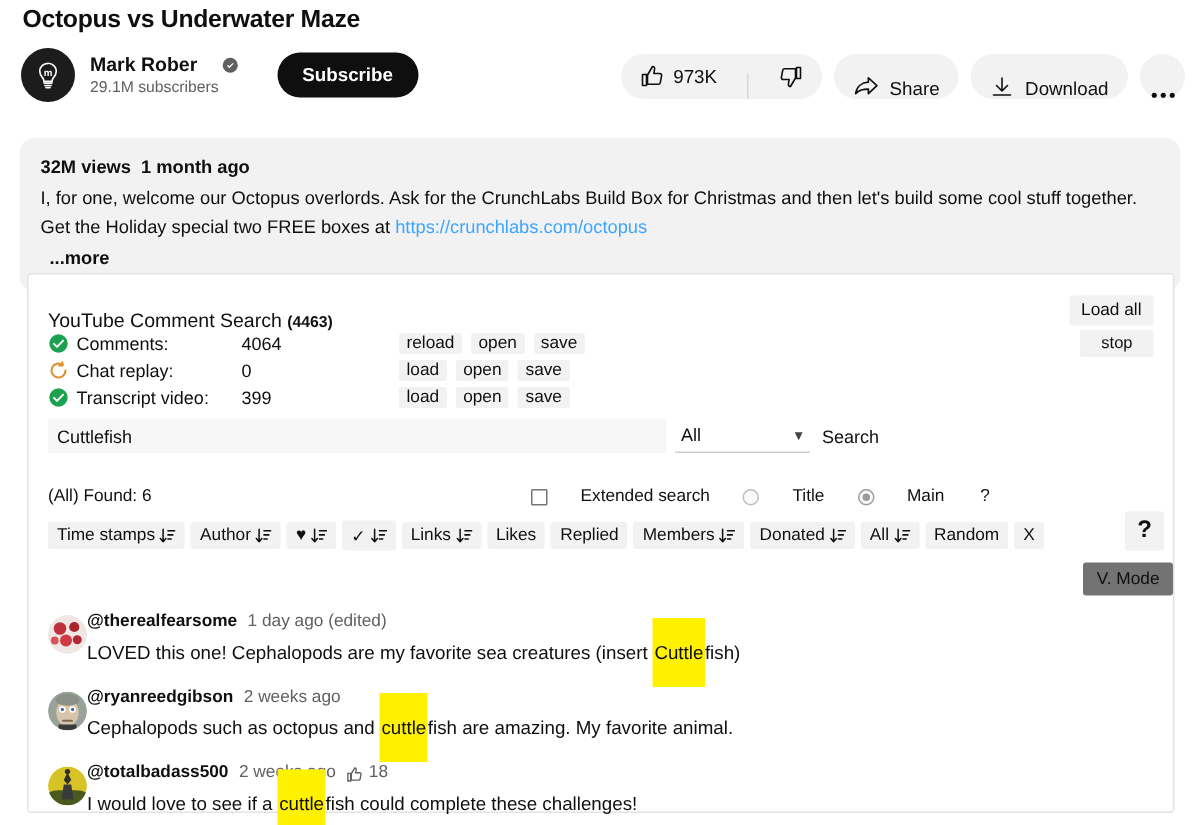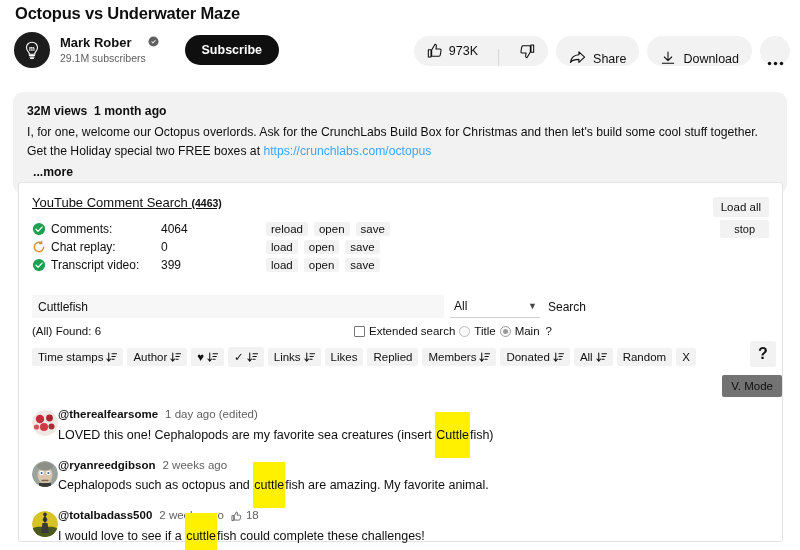--- a/index.html
+++ b/index.html
@@ -25,21 +25,21 @@
     position: absolute; left: 14px; top: 32px;
     display: flex; align-items: center; gap: 10px;
   }
   .avatar-channel {
     width: 36px; height: 36px; border-radius: 50%;
     background: #1c1c1c; position: relative; flex: none;
     display:flex; align-items:center; justify-content:center;
   }
   .avatar-channel svg { display:block; }
   .channel-meta { display: flex; flex-direction: column; justify-content:center; line-height: 1.15; }
-  .channel-name-line { display: flex; align-items: flex-start; gap: 16px; }
+  .channel-name-line { display: flex; align-items: center; gap: 16px; }
   .channel-name { font-size: 13px; font-weight: bold; color: #0f0f0f; }
   .verified-badge { width: 11px; height: 11px; display:inline-block; }
   .channel-subs { font-size: 10.5px; color: #606060; margin-top: 1px; }
   .subscribe-btn {
     margin-left: 16px;
     background: #0f0f0f; color: #fff;
     font-size: 12.5px; font-weight: bold;
     border: none; border-radius: 18px;
     padding: 8px 17px; cursor: pointer; white-space: nowrap;
   }
@@ -68,22 +68,22 @@
   .desc-stats { font-weight: bold; font-size: 12.2px; margin-bottom: 2px; }
   .desc-text a, .desc-link { color: #3ea6ff; text-decoration: none; }
   .desc-more { font-weight: bold; margin-top: 2px; font-size: 12.2px; margin-left: 6px; }
 
   
   .panel {
     position: absolute; left: 18px; top: 182px; width: 765px; height: 360px;
     border: 1px solid #e3e3e3; border-radius: 3px; background: #fff;
   }
   .panel-title {
-    position: absolute; left: 13px; top: 12px;
-    font-size: 13px; color: #0f0f0f; text-decoration: underline;
+    position: absolute; left: 13px; top: 23px;
+    font-size: 13px; color: #0f0f0f;
   }
   .panel-title .count { font-size: 10.5px; font-weight: bold; color: #0f0f0f; }
 
   
   .status-table { position: absolute; left: 13px; top: 37px; font-size: 12px; }
   .status-row { display: flex; align-items: center; height: 18px; margin-bottom: 0px; }
   .status-icon { width: 14px; height: 14px; margin-right: 5px; flex:none; display:block;}
   .status-label { width: 110px; color: #0f0f0f; font-size: 12px;}
   .status-value { width: 105px; color: #0f0f0f; font-size: 12px;}
   .status-actions { display: flex; gap: 6px; }
@@ -92,21 +92,21 @@
     padding: 1px 5px; border-radius: 2px; cursor: pointer; white-space: nowrap;
   }
   .status-actions .mini-btn { min-width: 30px; text-align:center; }
 
   
   .loadall-wrap { position: absolute; right: 13px; top: 14px; display:flex; flex-direction:column; align-items:flex-end; gap:3px; }
   .loadall-btn { background:#f2f2f2; font-size:11.5px; padding:4px 8px; border-radius:2px; cursor:pointer;}
   .stop-btn { background:#f2f2f2; font-size:11px; padding:3px 14px; border-radius:2px; cursor:pointer; color:#0f0f0f;}
 
   
-  .search-row { position: absolute; left: 13px; top: 112px; width: 740px; display: flex; align-items: center; }
+  .search-row { position: absolute; left: 13px; top: 96px; width: 740px; display: flex; align-items: center; }
   .search-input {
     width: 412px; height: 23px;
     border: none; background: #f7f7f7;
     font-family: "Liberation Sans", sans-serif; font-size: 12px; color: #0f0f0f;
     padding: 0 6px; outline: none;
   }
   .select-wrap {
     position: relative; width: 90px; height: 23px; margin-left: 6px;
     border-bottom: 1px solid #cfcfcf; display:flex; align-items:center;
   }
@@ -115,21 +115,21 @@
     width: 100%; height: 23px; border: none; background: transparent;
     font-family: "Liberation Sans", sans-serif; font-size: 12px; color: #0f0f0f;
     padding: 0 16px 0 4px; outline: none; cursor: pointer;
   }
   .select-wrap .caret { position: absolute; right: 3px; pointer-events:none; font-size:9px; color:#444;}
   .search-btn { margin-left: 8px; font-size: 12px; color:#0f0f0f; cursor:pointer; }
 
   
   .found-row { position: absolute; left: 13px; top: 142px; width: 740px; display:flex; align-items:center; font-size: 11.5px; color:#0f0f0f;}
   .found-label { }
-  .found-opts { position:absolute; left: 322px; display:flex; align-items:center; gap:4px; }
+  .found-opts { position:absolute; left: 322px; display:flex; align-items:center; gap:22px; }
   .chk {
     width: 11px; height: 11px; border: 1px solid #767676; border-radius: 1px;
     background:#fff; display:inline-block; flex:none;
   }
   .radio { width: 11px; height: 11px; border-radius: 50%; border: 1px solid #bdbdbd; background:#fafafa; display:inline-block; flex:none; position:relative;}
   .radio.on { border-color:#9a9a9a; }
   .radio.on::after { content:""; position:absolute; left:2px; top:2px; width:5px; height:5px; border-radius:50%; background:#9a9a9a;}
   .qmark { font-size: 11.5px; margin-left: 2px; cursor:pointer;}
 
   

